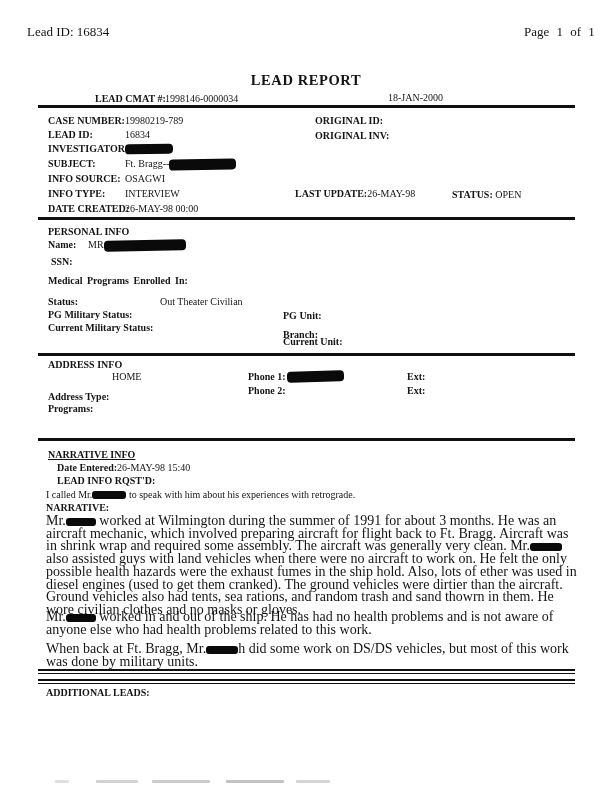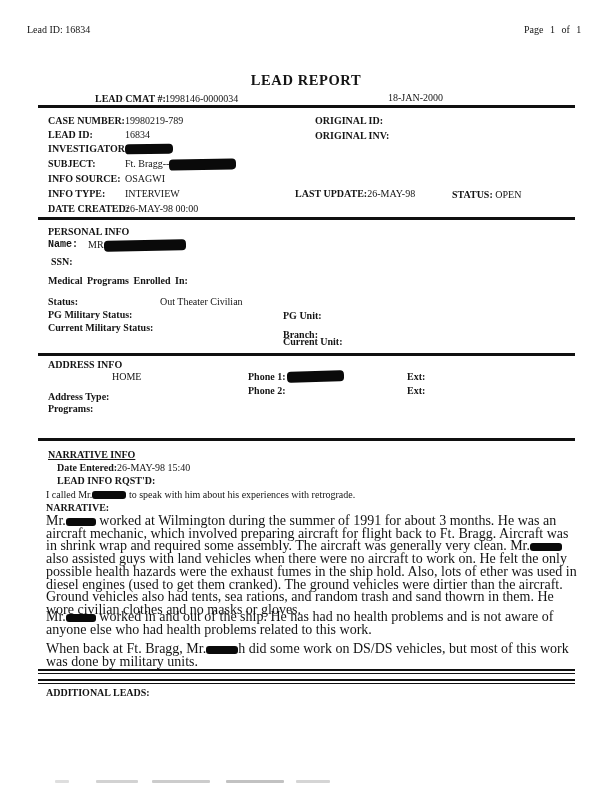--- a/index.html
+++ b/index.html
@@ -6,21 +6,21 @@
   body{
     width:612px;height:792px;
     background:#ffffff;
     font-family:"Liberation Serif", serif;
     color:#141414;
     position:relative;
     overflow:hidden;
   }
   .abs{position:absolute;white-space:nowrap;}
   .lbl{font-weight:bold;}
-  .fs-s{font-size:10px;}
+  .fs-s{font-size:13px;}
   .fs-m{font-size:10px;}
   .title{
     font-size:14.5px;font-weight:bold;letter-spacing:.6px;
     left:0;right:0;text-align:center;
   }
   .rule{
     position:absolute;left:38px;width:537px;background:#101010;
   }
   .redact{
     position:absolute;background:#0a0a0a;border-radius:4px;
@@ -71,21 +71,21 @@
 <div class="abs fs-m" style="left:125px;top:188px;">INTERVIEW</div>
 <div class="abs fs-m" style="left:295px;top:188px;"><span class="lbl">LAST UPDATE:</span><span>26-MAY-98</span></div>
 <div class="abs fs-m" style="left:452px;top:189px;"><span class="lbl">STATUS:</span> <span>OPEN</span></div>
 
 <div class="abs fs-m lbl" style="left:48px;top:203px;">DATE CREATED:</div>
 <div class="abs fs-m" style="left:125px;top:203px;">26-MAY-98 00:00</div>
 
 <div class="rule" style="top:217px;height:2.5px;"></div>
 
 <div class="abs fs-m lbl" style="left:48px;top:226px;">PERSONAL INFO</div>
-<div class="abs fs-m lbl" style="left:48px;top:239px;font-family:Liberation Mono, monospace;">Name:</div>
+<div class="abs fs-m lbl" style="left:48px;top:239px;">Name:</div>
 <div class="abs fs-m" style="left:88px;top:239px;">MR</div>
 <div class="redact" style="left:104px;top:240px;width:82px;height:11px;transform:rotate(-1deg);"></div>
 
 <div class="abs fs-m lbl" style="left:51px;top:256px;">SSN:</div>
 
 <div class="abs fs-m lbl" style="left:48px;top:275px;word-spacing:2px;">Medical Programs Enrolled In:</div>
 
 <div class="abs fs-m lbl" style="left:48px;top:296px;">Status:</div>
 <div class="abs fs-m" style="left:160px;top:296px;">Out Theater Civilian</div>
 <div class="abs fs-m lbl" style="left:283px;top:297px;margin-top:32px;">Branch:</div>

